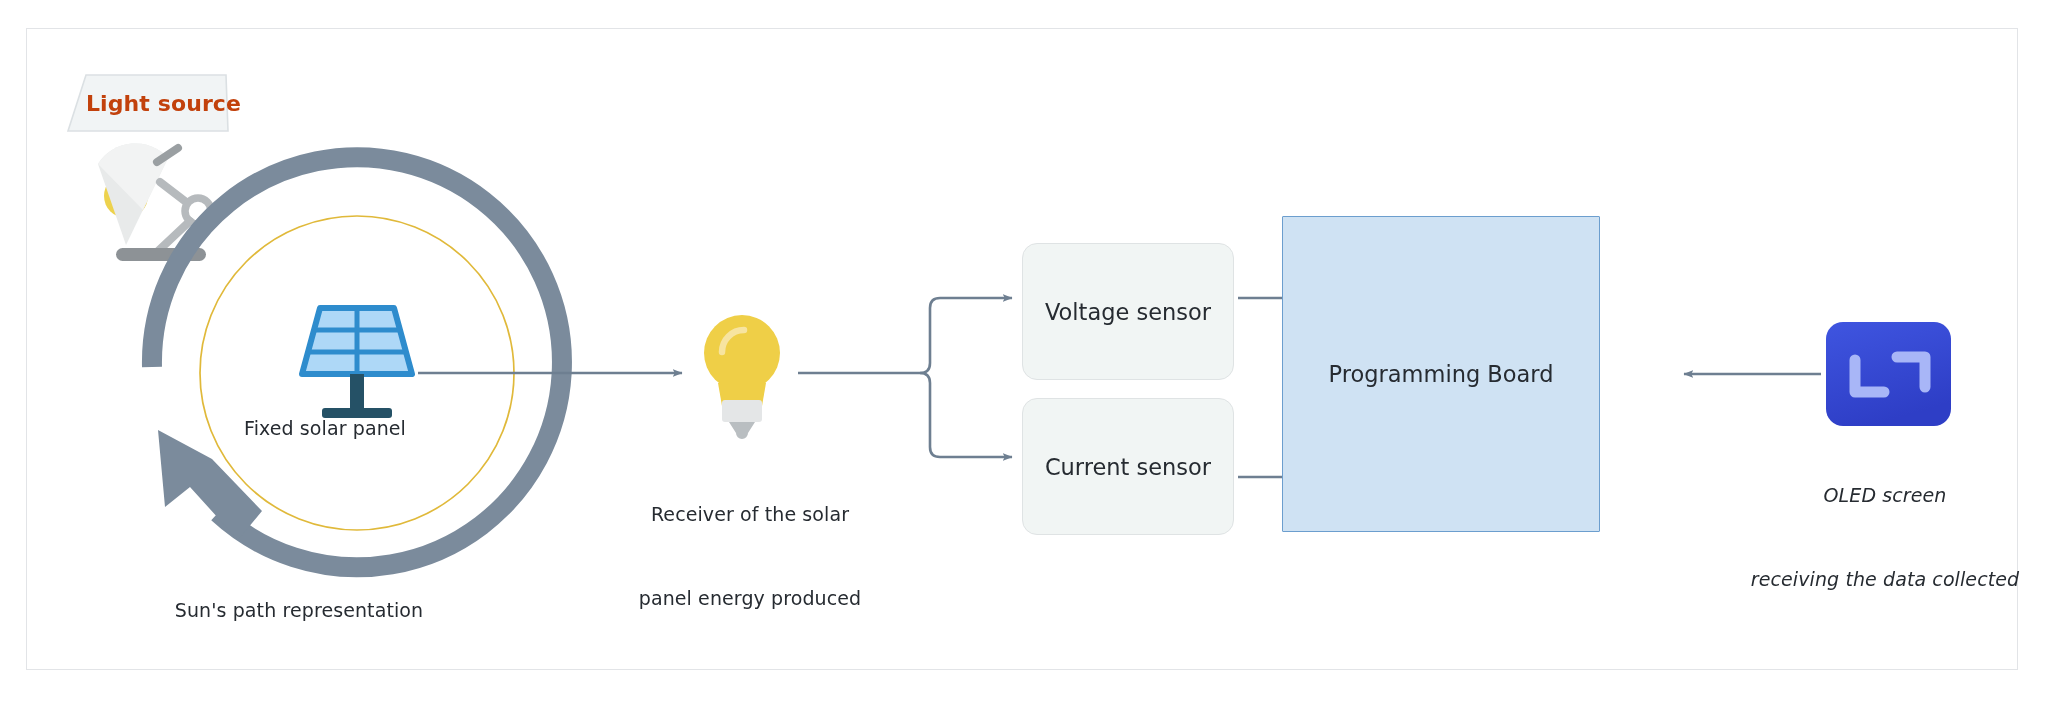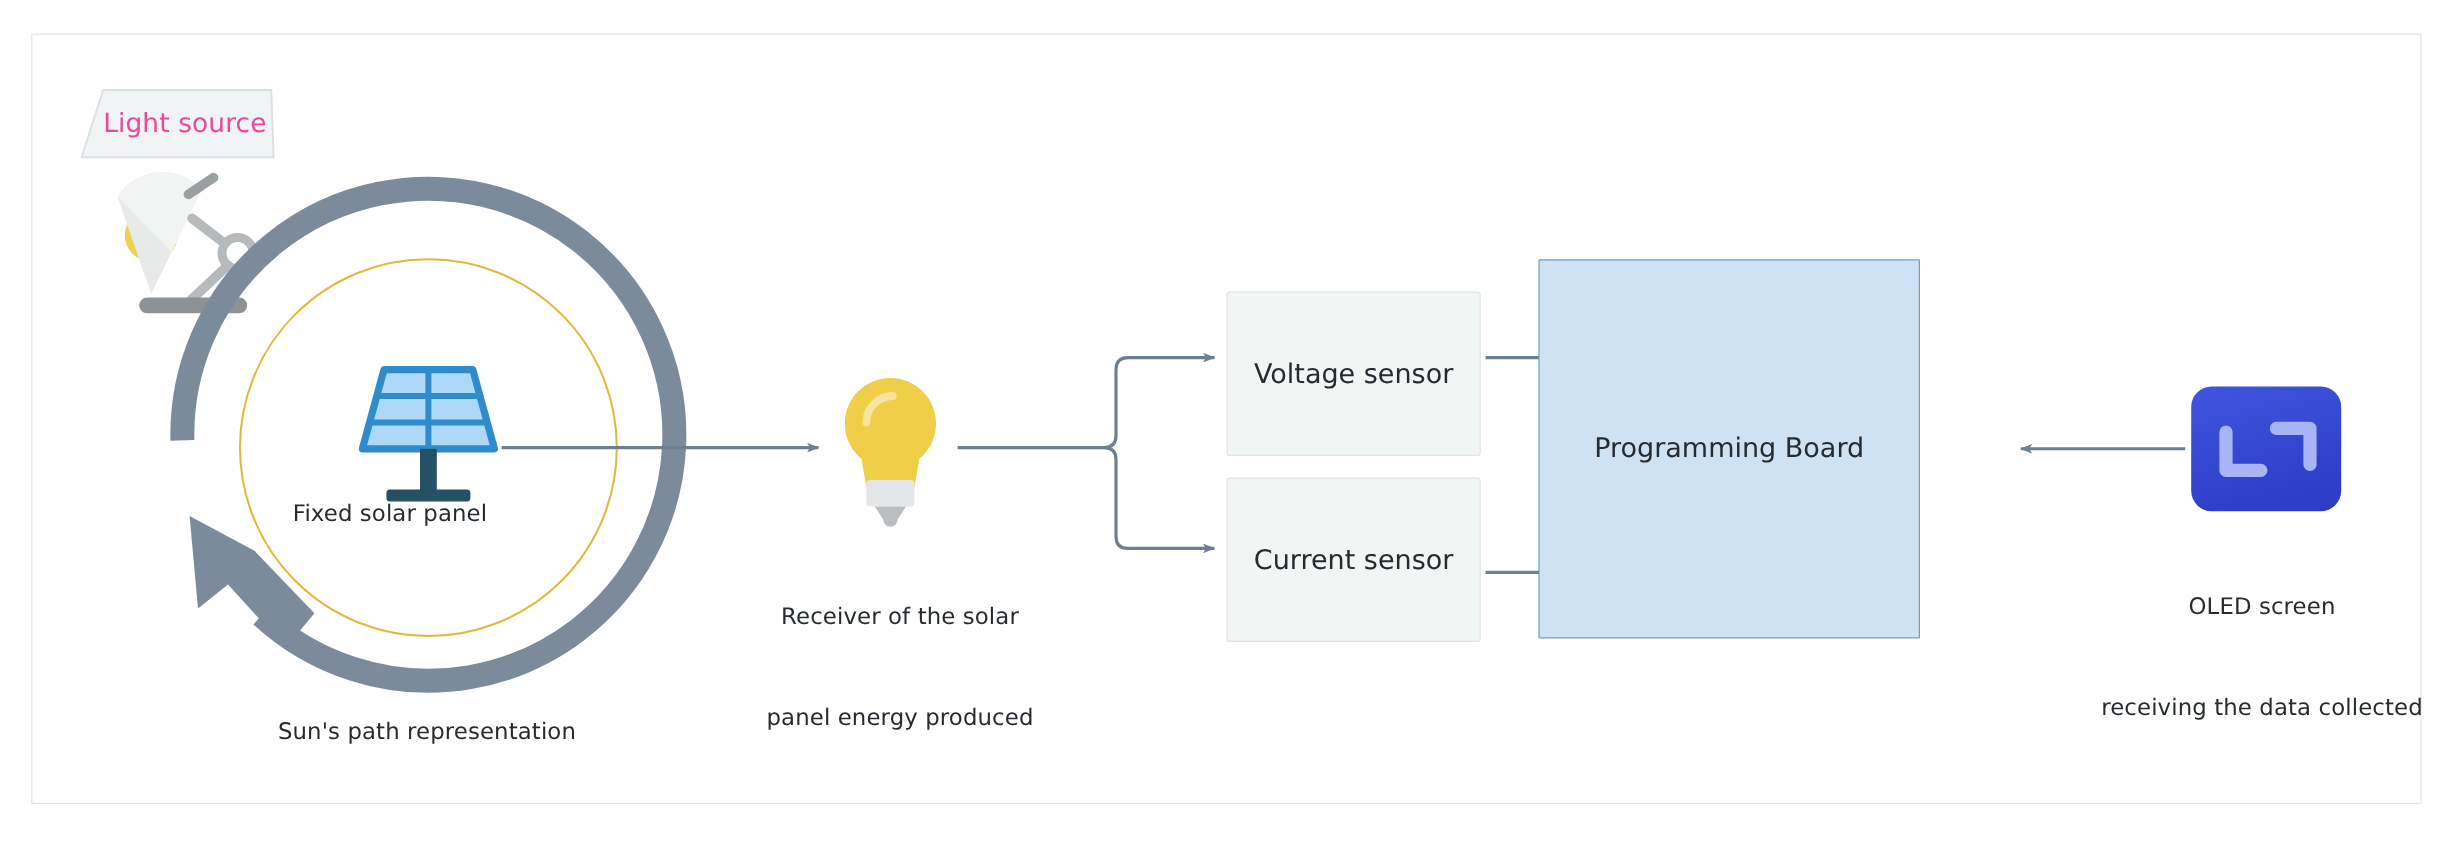--- a/index.html
+++ b/index.html
@@ -29,33 +29,33 @@
     color:#262b31;
     font-size:19px;
     line-height:28px;
     text-align:center;
     white-space:pre;
     letter-spacing:0.1px;
   }
 
   #light-source-label{
     left:86px;top:90px;width:132px;
-    font-size:22px;color:#ec4899;
+    font-size:22px;color:#c2410c;font-weight:bold;
   }
   #fixed-panel-label{left:200px;top:414px;width:250px;}
   #receiver-label{left:620px;top:444px;width:260px;}
-  #sun-path-label{left:150px;top:596px;width:330px;text-align:right;}
-  #oled-label{left:1750px;top:436px;width:270px;}
+  #sun-path-label{left:134px;top:596px;width:330px;}
+  #oled-label{left:1750px;top:425px;width:270px;font-style:italic;}
 
   
   .box{
     position:absolute;box-sizing:border-box;
     display:flex;align-items:center;justify-content:center;
     color:#262b31;font-size:22.5px;
-    border-radius:3px;
+    border-radius:15px;
   }
   .sensor-box{
     background:#f1f5f4;
     border:1px solid #dfe3e4;
     width:212px;height:137px;
   }
   #voltage-sensor{left:1022px;top:243px;}
   #current-sensor{left:1022px;top:398px;justify-content:center;}
 
   #programming-board{

